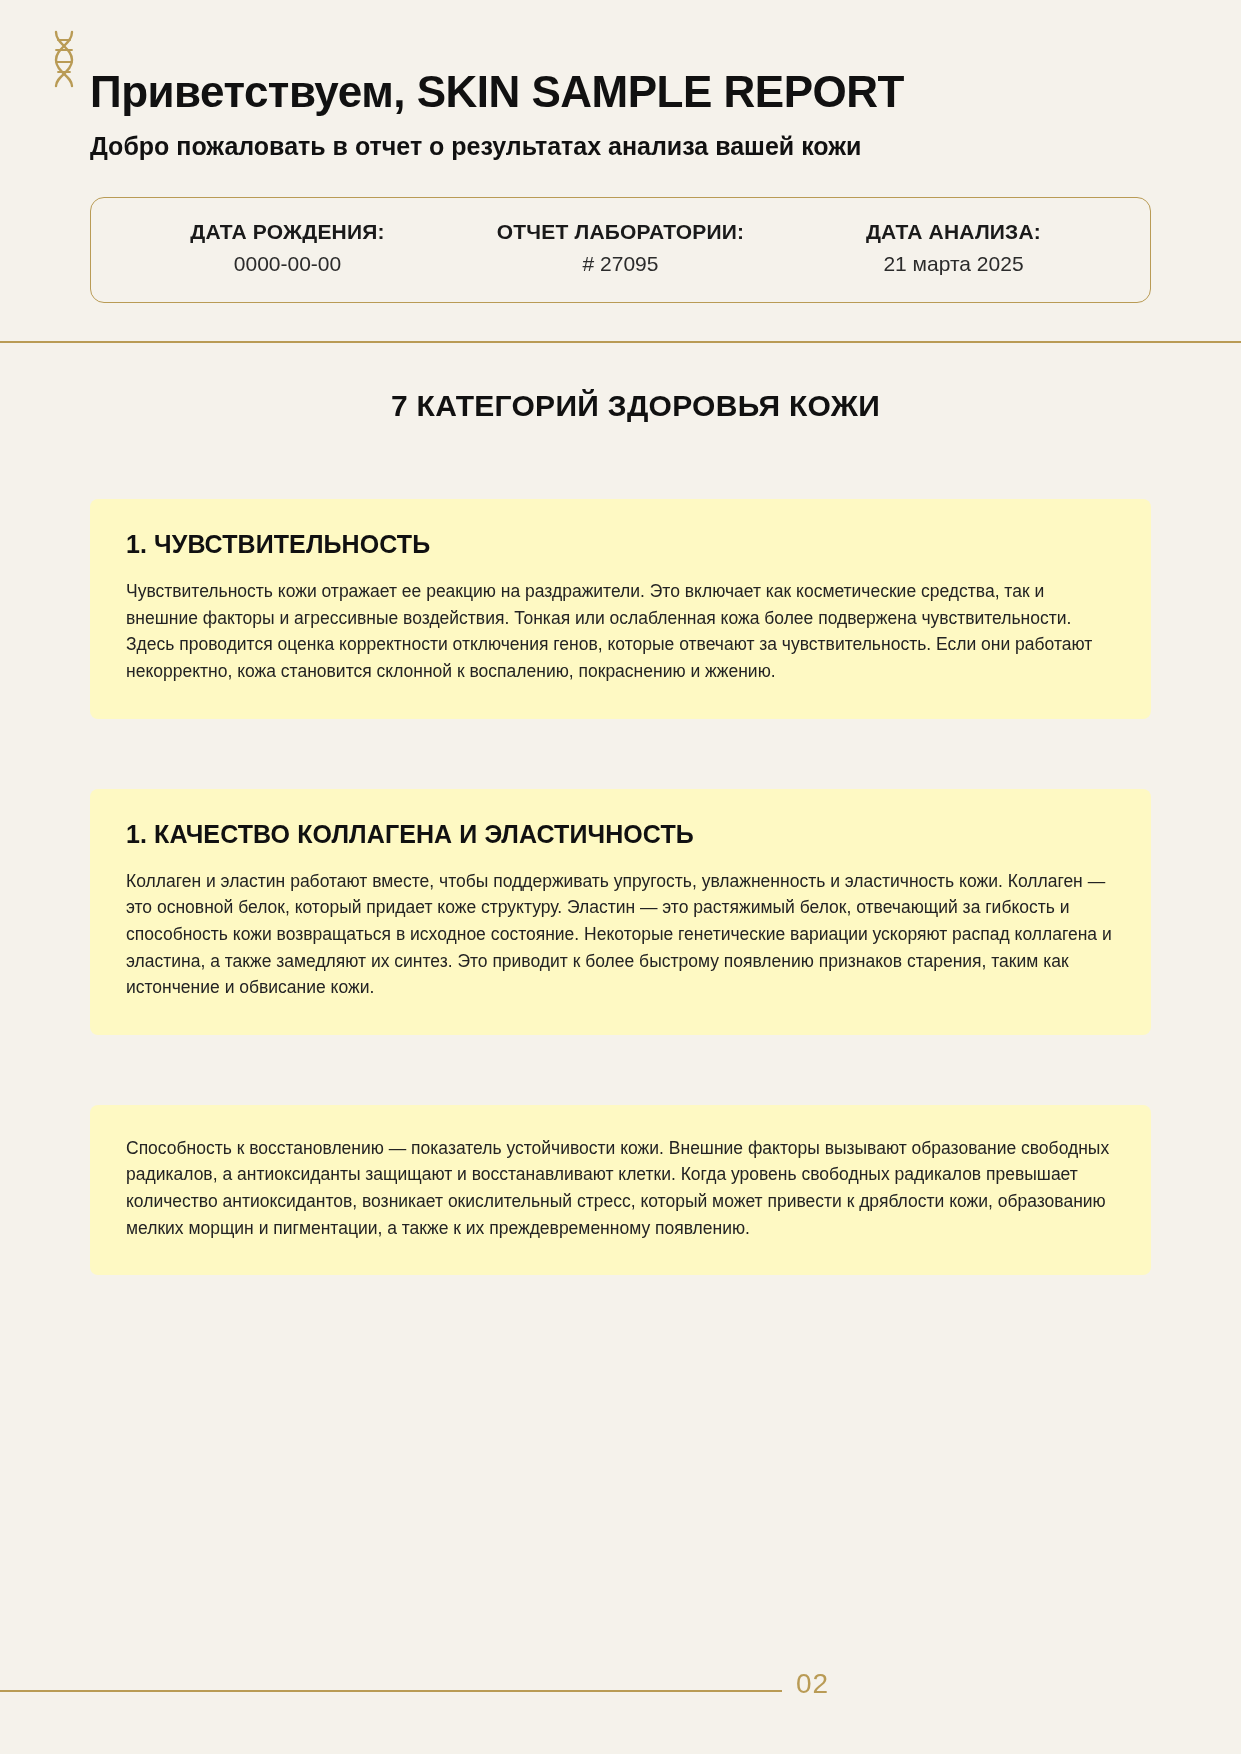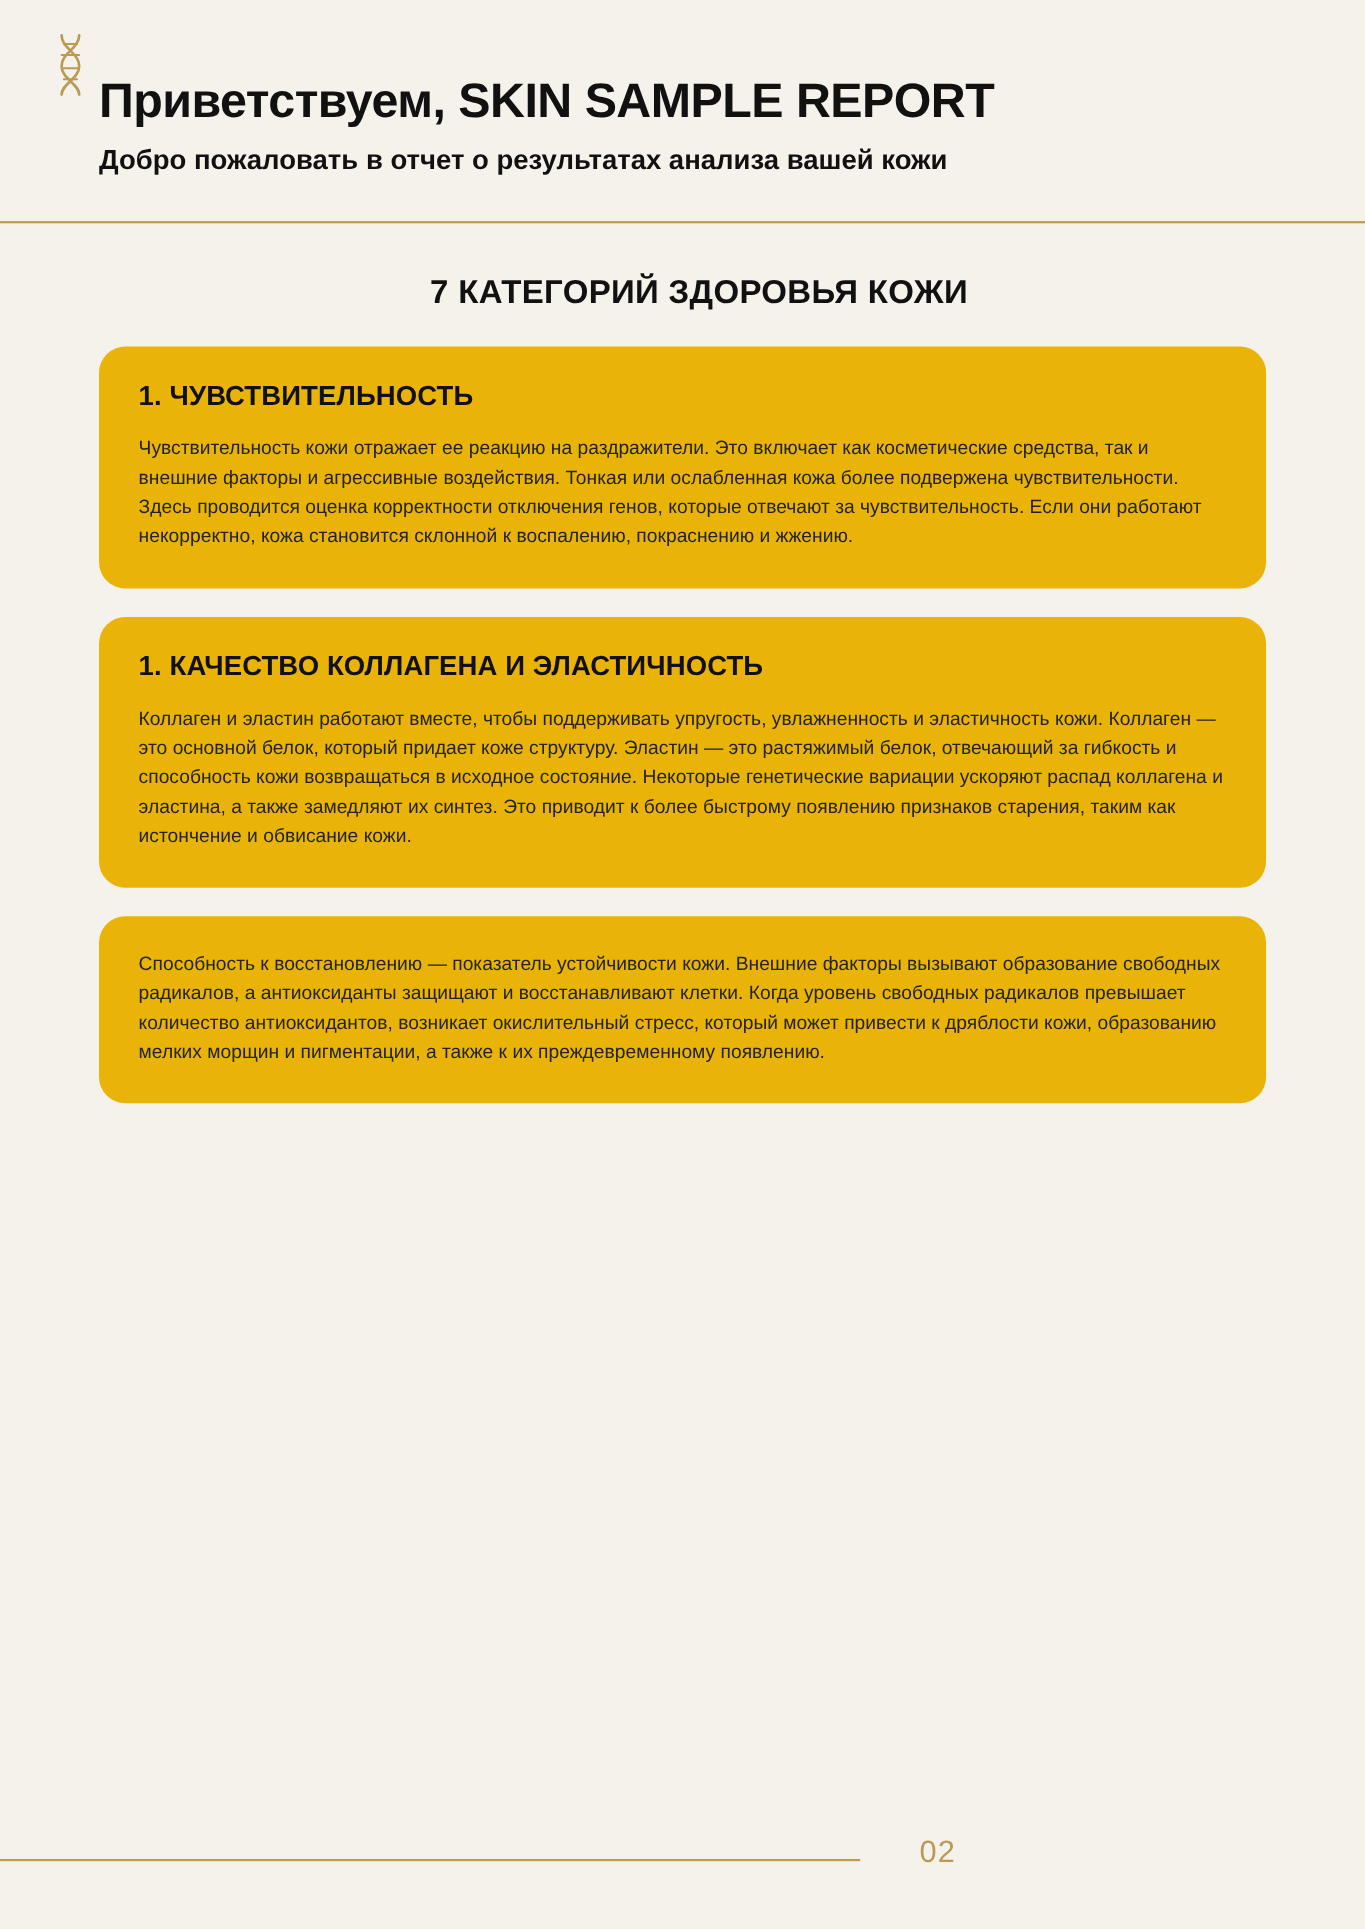--- a/index.html
+++ b/index.html
@@ -120,23 +120,24 @@
   }
 
   .cards {
     margin: 32px 90px 0 90px;
     display: flex;
     flex-direction: column;
     gap: 26px;
   }
 
   .card {
-    background: #eab308;
-    border-radius: 24px;
+    background: #fef9c3;
+    border-radius: 8px;
     padding: 30px 36px 34px 36px;
+    margin-top: 44px;
   }
 
   .card h3 {
     margin: 0 0 18px 0;
     font-size: 25px;
     font-weight: 700;
     line-height: 1.25;
     color: #111;
     letter-spacing: 0.1px;
   }
@@ -161,21 +162,21 @@
     position: absolute;
     left: 0;
     top: 22px;
     width: 782px;
     height: 1.6px;
     background: #b99b55;
   }
 
   .footer-page {
     position: absolute;
-    left: 836px;
+    left: 796px;
     top: 0;
     font-size: 28px;
     color: #b99b55;
     letter-spacing: 1px;
   }
 </style>
 </head>
 <body>
 
 <div class="page">
@@ -186,20 +187,34 @@
       <path d="M28 4 C28 16, 12 20, 12 32 C12 44, 28 48, 28 58" fill="none" stroke="#b99b55" stroke-width="2.4" stroke-linecap="round"></path>
       <path d="M14 12 L26 12 M12 22 L28 22 M12 34 L28 34 M14 44 L26 44" stroke="#b99b55" stroke-width="1.8" stroke-linecap="round"></path>
     </svg>
   </div>
 
   <div class="header">
     <h1 class="title">Приветствуем, SKIN SAMPLE REPORT</h1>
     <h2 class="subtitle">Добро пожаловать в отчет о результатах анализа вашей кожи</h2>
   </div>
 
+  <div class="info-box">
+    <div class="info-cell left">
+      <div class="info-label">ДАТА РОЖДЕНИЯ:</div>
+      <div class="info-value">0000-00-00</div>
+    </div>
+    <div class="info-cell">
+      <div class="info-label">ОТЧЕТ ЛАБОРАТОРИИ:</div>
+      <div class="info-value"># 27095</div>
+    </div>
+    <div class="info-cell">
+      <div class="info-label">ДАТА АНАЛИЗА:</div>
+      <div class="info-value">21 марта 2025</div>
+    </div>
+  </div>
 
 
   <div class="gold-rule"></div>
 
   <h2 class="section-title">7 КАТЕГОРИЙ ЗДОРОВЬЯ КОЖИ</h2>
 
   <div class="cards">
     <div class="card">
       <h3>1. ЧУВСТВИТЕЛЬНОСТЬ</h3>
       <p>Чувствительность кожи отражает ее реакцию на раздражители. Это включает как косметические средства, так и внешние факторы и агрессивные воздействия. Тонкая или ослабленная кожа более подвержена чувствительности. Здесь проводится оценка корректности отключения генов, которые отвечают за чувствительность. Если они работают некорректно, кожа становится склонной к воспалению, покраснению и жжению.</p>

